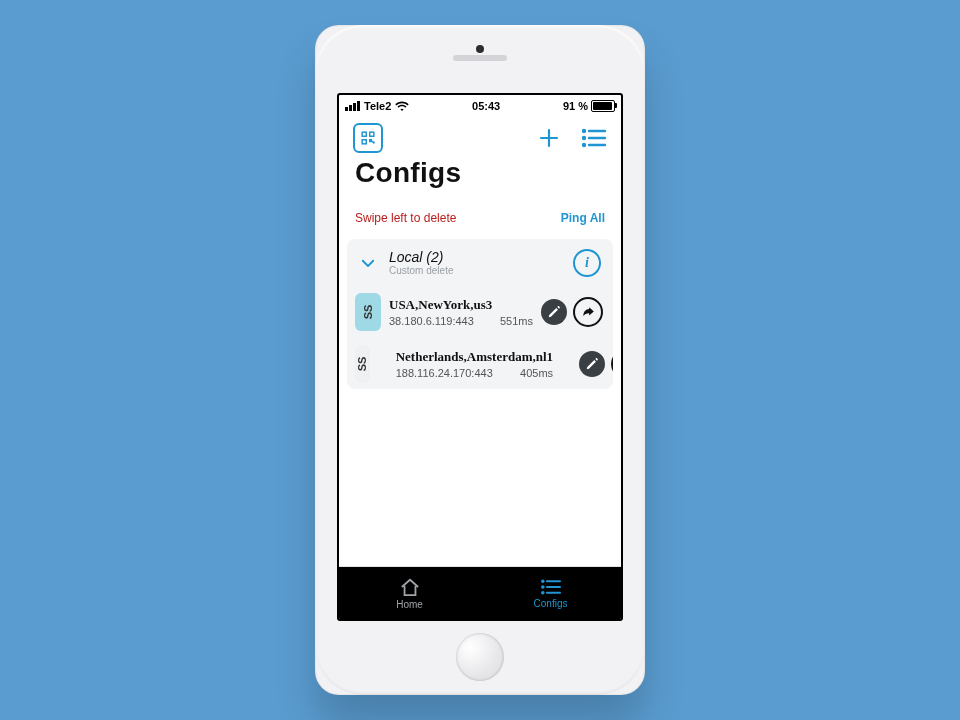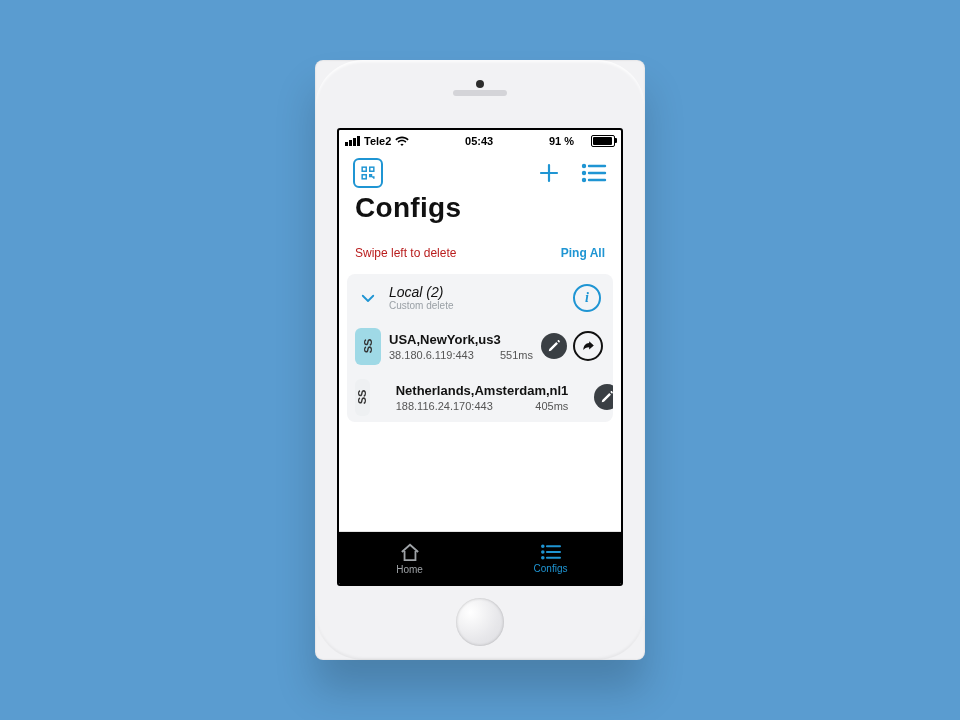--- a/index.html
+++ b/index.html
@@ -1,38 +1,38 @@
 <!DOCTYPE html>
 <html><head>
 <meta charset="utf-8">
 <style>
   html,body{margin:0;padding:0;width:960px;height:720px;background:#5a9cd0;font-family:-apple-system,Helvetica,Arial,sans-serif;overflow:hidden;}
   .stage{position:relative;width:960px;height:720px;}
   
   .phone{
     position:absolute;left:50%;top:50%;transform:translate(-50%,-50%);
-    width:330px;height:600px;background:#f2f2f4;border-radius:8px;
+    width:330px;height:670px;background:#f2f2f4;border-radius:24px;
     box-shadow:0 30px 40px rgba(0,0,0,.18), inset 0 0 2px rgba(0,0,0,.15);
   }
   .phone::after{ 
     content:"";position:absolute;inset:0;border-radius:48px;
     box-shadow:inset 0 2px 3px rgba(255,255,255,.9), inset 0 -2px 3px rgba(0,0,0,.05);
     pointer-events:none;
   }
   .speaker{position:absolute;top:30px;left:50%;transform:translateX(-50%);width:54px;height:6px;background:#d4d4d8;border-radius:3px;}
   .camera{position:absolute;top:20px;left:50%;transform:translateX(-50%);width:8px;height:8px;background:#2c2c2c;border-radius:50%;}
   .home-btn{position:absolute;bottom:14px;left:50%;transform:translateX(-50%);width:48px;height:48px;border-radius:50%;
     background:radial-gradient(circle at 30% 30%,#ffffff,#e7e7ea 60%,#dcdce0);
     box-shadow:inset 0 0 3px rgba(0,0,0,.25);}
   
   .screen{position:absolute;top:68px;left:22px;right:22px;bottom:74px;background:#ffffff;border:2px solid #000;border-radius:3px;overflow:hidden;}
   
   .statusbar{height:18px;display:flex;align-items:center;justify-content:space-between;padding:2px 6px 0 6px;font-size:11px;font-weight:600;color:#000;}
   .status-left{display:flex;align-items:center;gap:4px;}
-  .status-right{display:flex;align-items:center;gap:17px;text-align:center;}
+  .status-right{display:flex;align-items:center;gap:3px;text-align:center;}
   .sig-dots{display:flex;gap:1px;align-items:flex-end;}
   .sig-dots span{width:3px;background:#000;display:block;}
   .sig-dots span:nth-child(1){height:4px;} .sig-dots span:nth-child(2){height:6px;}
   .sig-dots span:nth-child(3){height:8px;} .sig-dots span:nth-child(4){height:10px;}
   .battery{width:22px;height:10px;border:1px solid #000;border-radius:2px;position:relative;}
   .battery::after{content:"";position:absolute;right:-3px;top:2px;width:2px;height:5px;background:#000;border-radius:0 1px 1px 0;}
   .battery-fill{position:absolute;left:1px;top:1px;bottom:1px;width:85%;background:#000;border-radius:1px;}
   
   .navrow{display:flex;align-items:center;justify-content:space-between;padding:8px 14px 2px 14px;}
   .nav-right{display:flex;align-items:center;gap:20px;}
@@ -53,21 +53,21 @@
   .gsub{font-size:10px;color:#9aa0a6;}
   .info-circ{position:absolute;right:12px;top:50%;transform:translateY(-50%);width:24px;height:24px;border:2px solid #1f95d3;border-radius:50%;display:flex;align-items:center;justify-content:center;color:#1f95d3;font-family:Georgia,'Times New Roman',serif;font-style:italic;font-weight:700;font-size:14px;}
   
   .row{display:flex;align-items:stretch;gap:6px;padding:6px 8px;}
   .row + .row{margin-top:2px;gap:24px;}
   .badge{width:26px;border-radius:6px;display:flex;align-items:center;justify-content:center;}
   .badge span{transform:rotate(-90deg);font-size:11px;font-weight:600;color:#333;}
   .badge.active{background:#9fd9e6;}
   .badge.inactive{background:#eef0f2;}
   .rowbody{flex:1;display:flex;flex-direction:column;justify-content:center;gap:2px;padding:4px 2px;}
-  .rname{font-size:13px;font-weight:600;color:#111;}
+  .rname{font-size:13px;font-weight:600;color:#111;font-family:Liberation Serif, serif;}
   .rbot{display:flex;justify-content:space-between;font-size:11px;color:#555;}
   .rowactions{display:flex;align-items:center;gap:6px;padding-right:2px;}
   .circ{width:26px;height:26px;border-radius:50%;display:flex;align-items:center;justify-content:center;}
   .circ.dark{background:#3a3f44;color:#fff;}
   .circ.ring{background:transparent;border:2px solid #111;color:#111;}
   .circ svg{display:block;}
   
   .tabbar{position:absolute;left:0;right:0;bottom:0;height:52px;border-top:1px solid #e3e3e3;background:#000000;display:flex;}
   .tab{flex:1;display:flex;flex-direction:column;align-items:center;justify-content:center;gap:2px;font-size:10px;color:#9fa3a7;}
   .tab.active{color:#1f95d3;}

